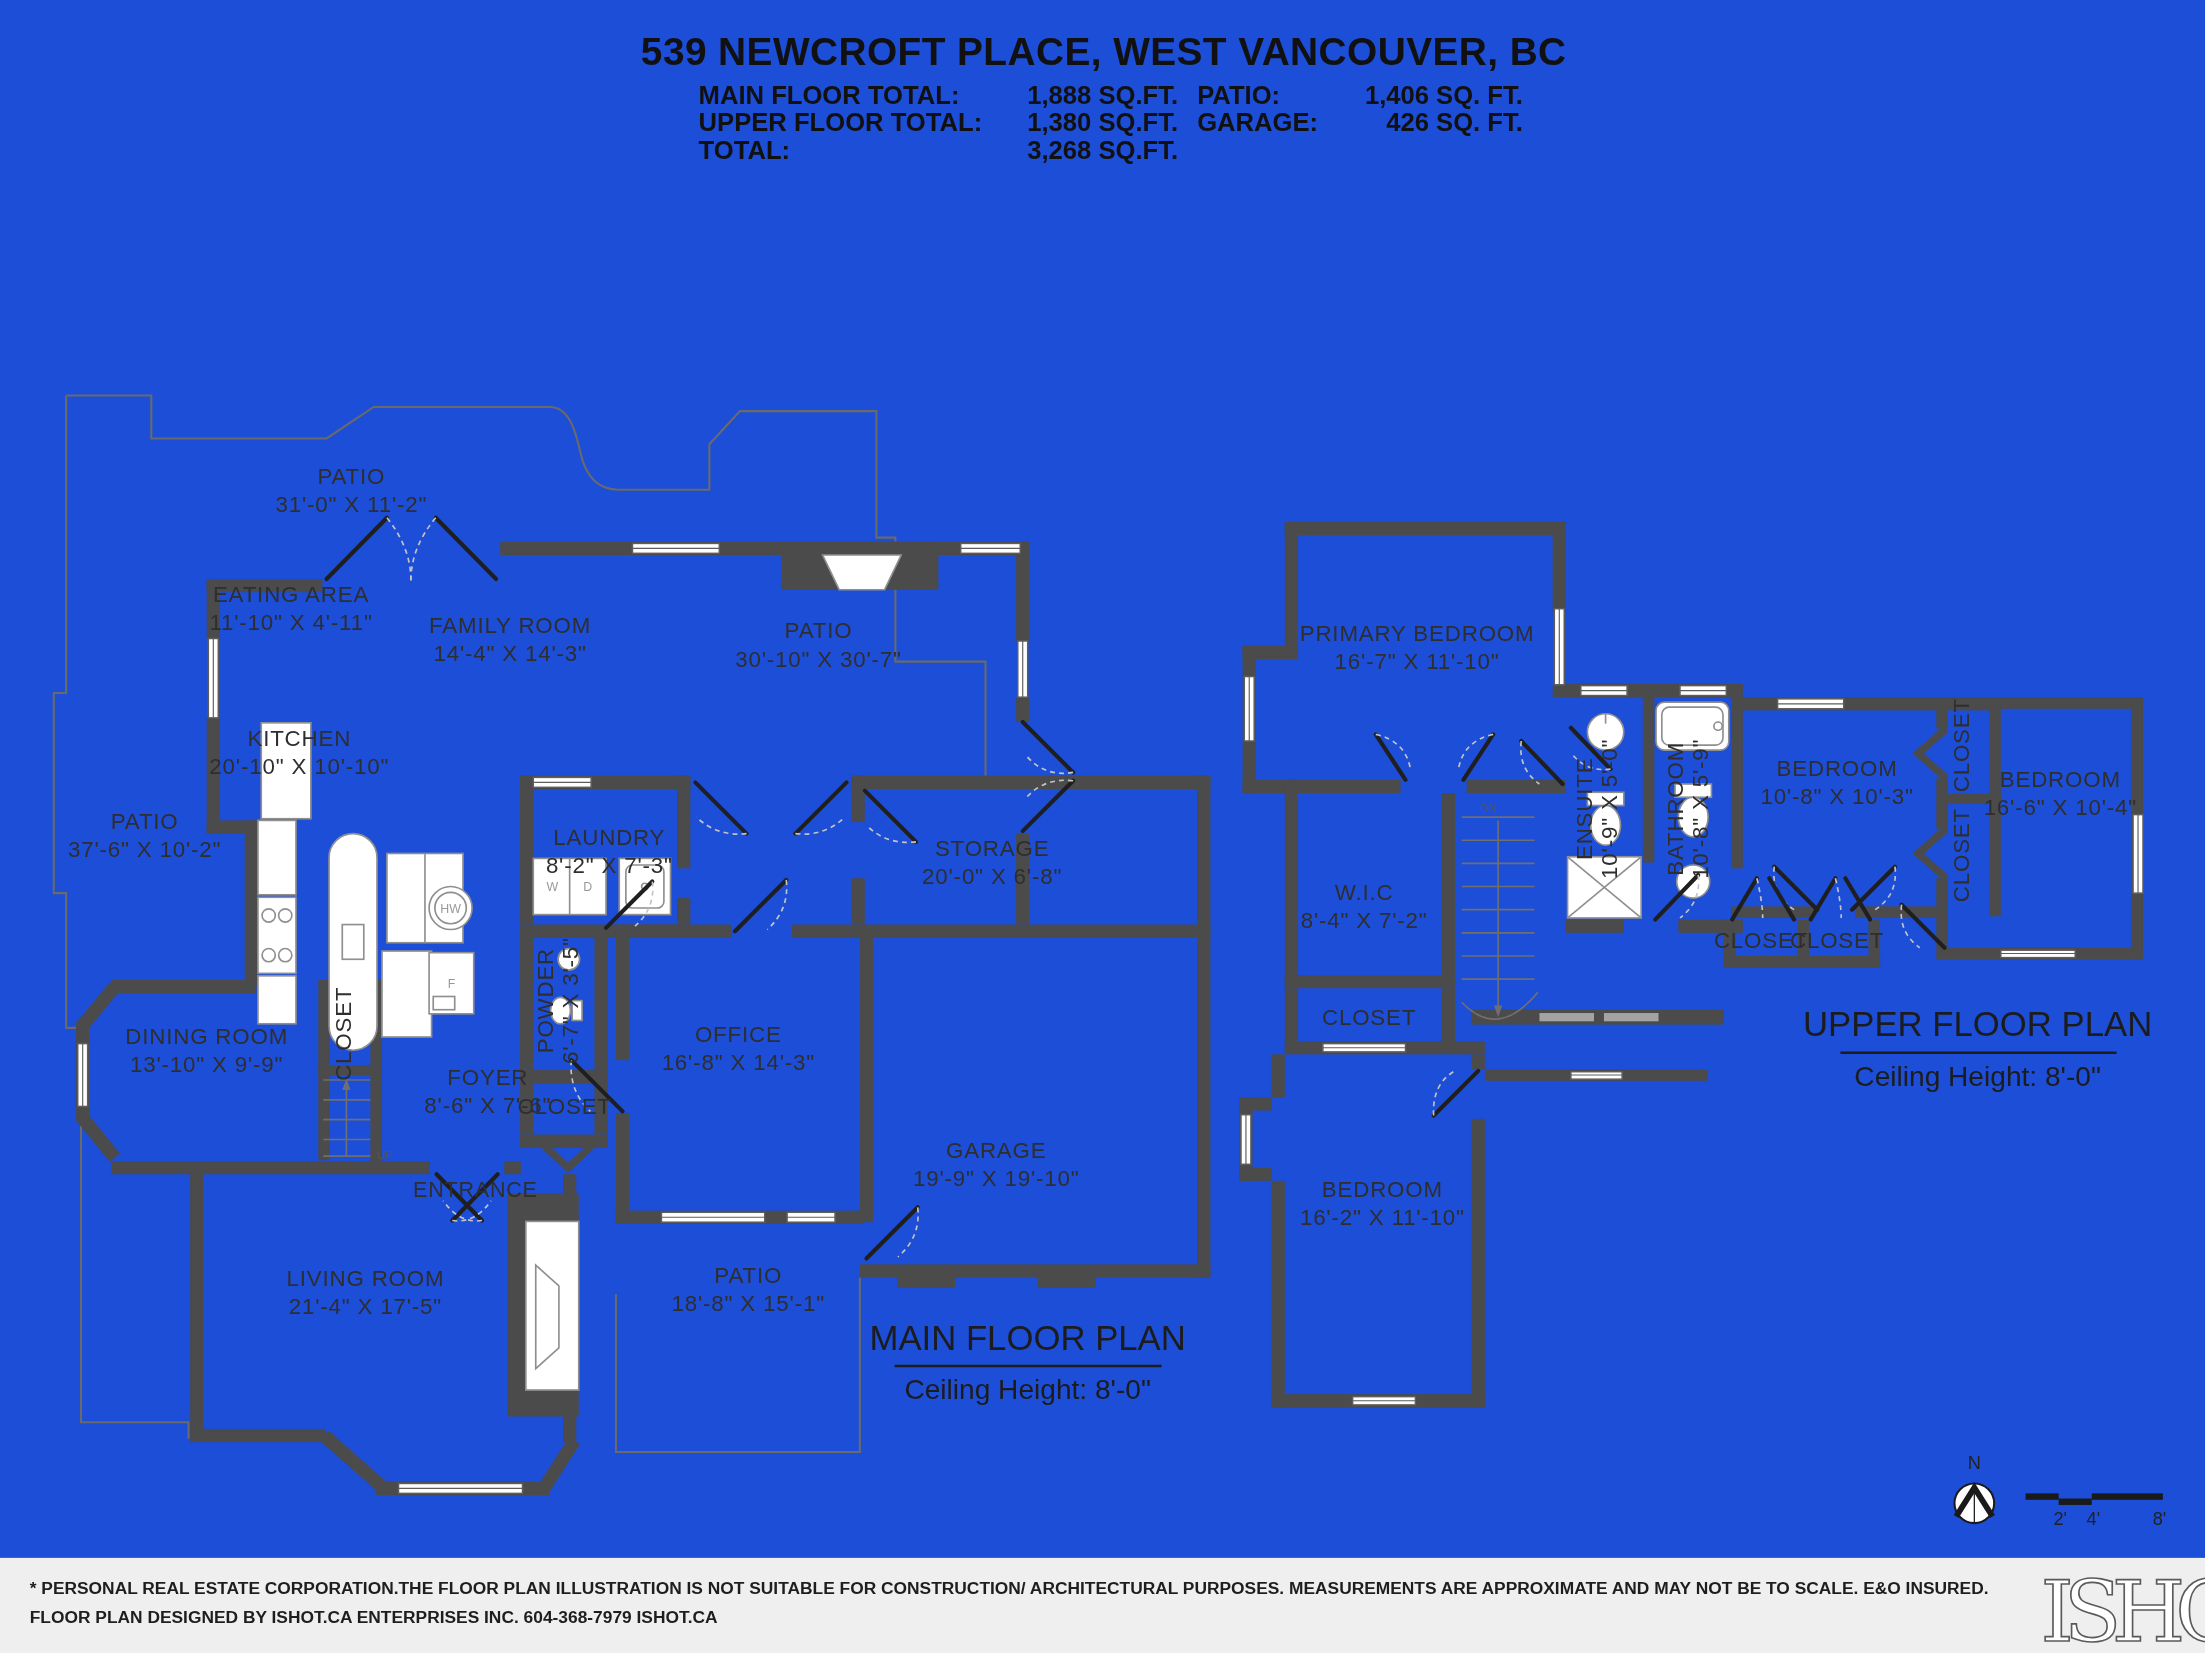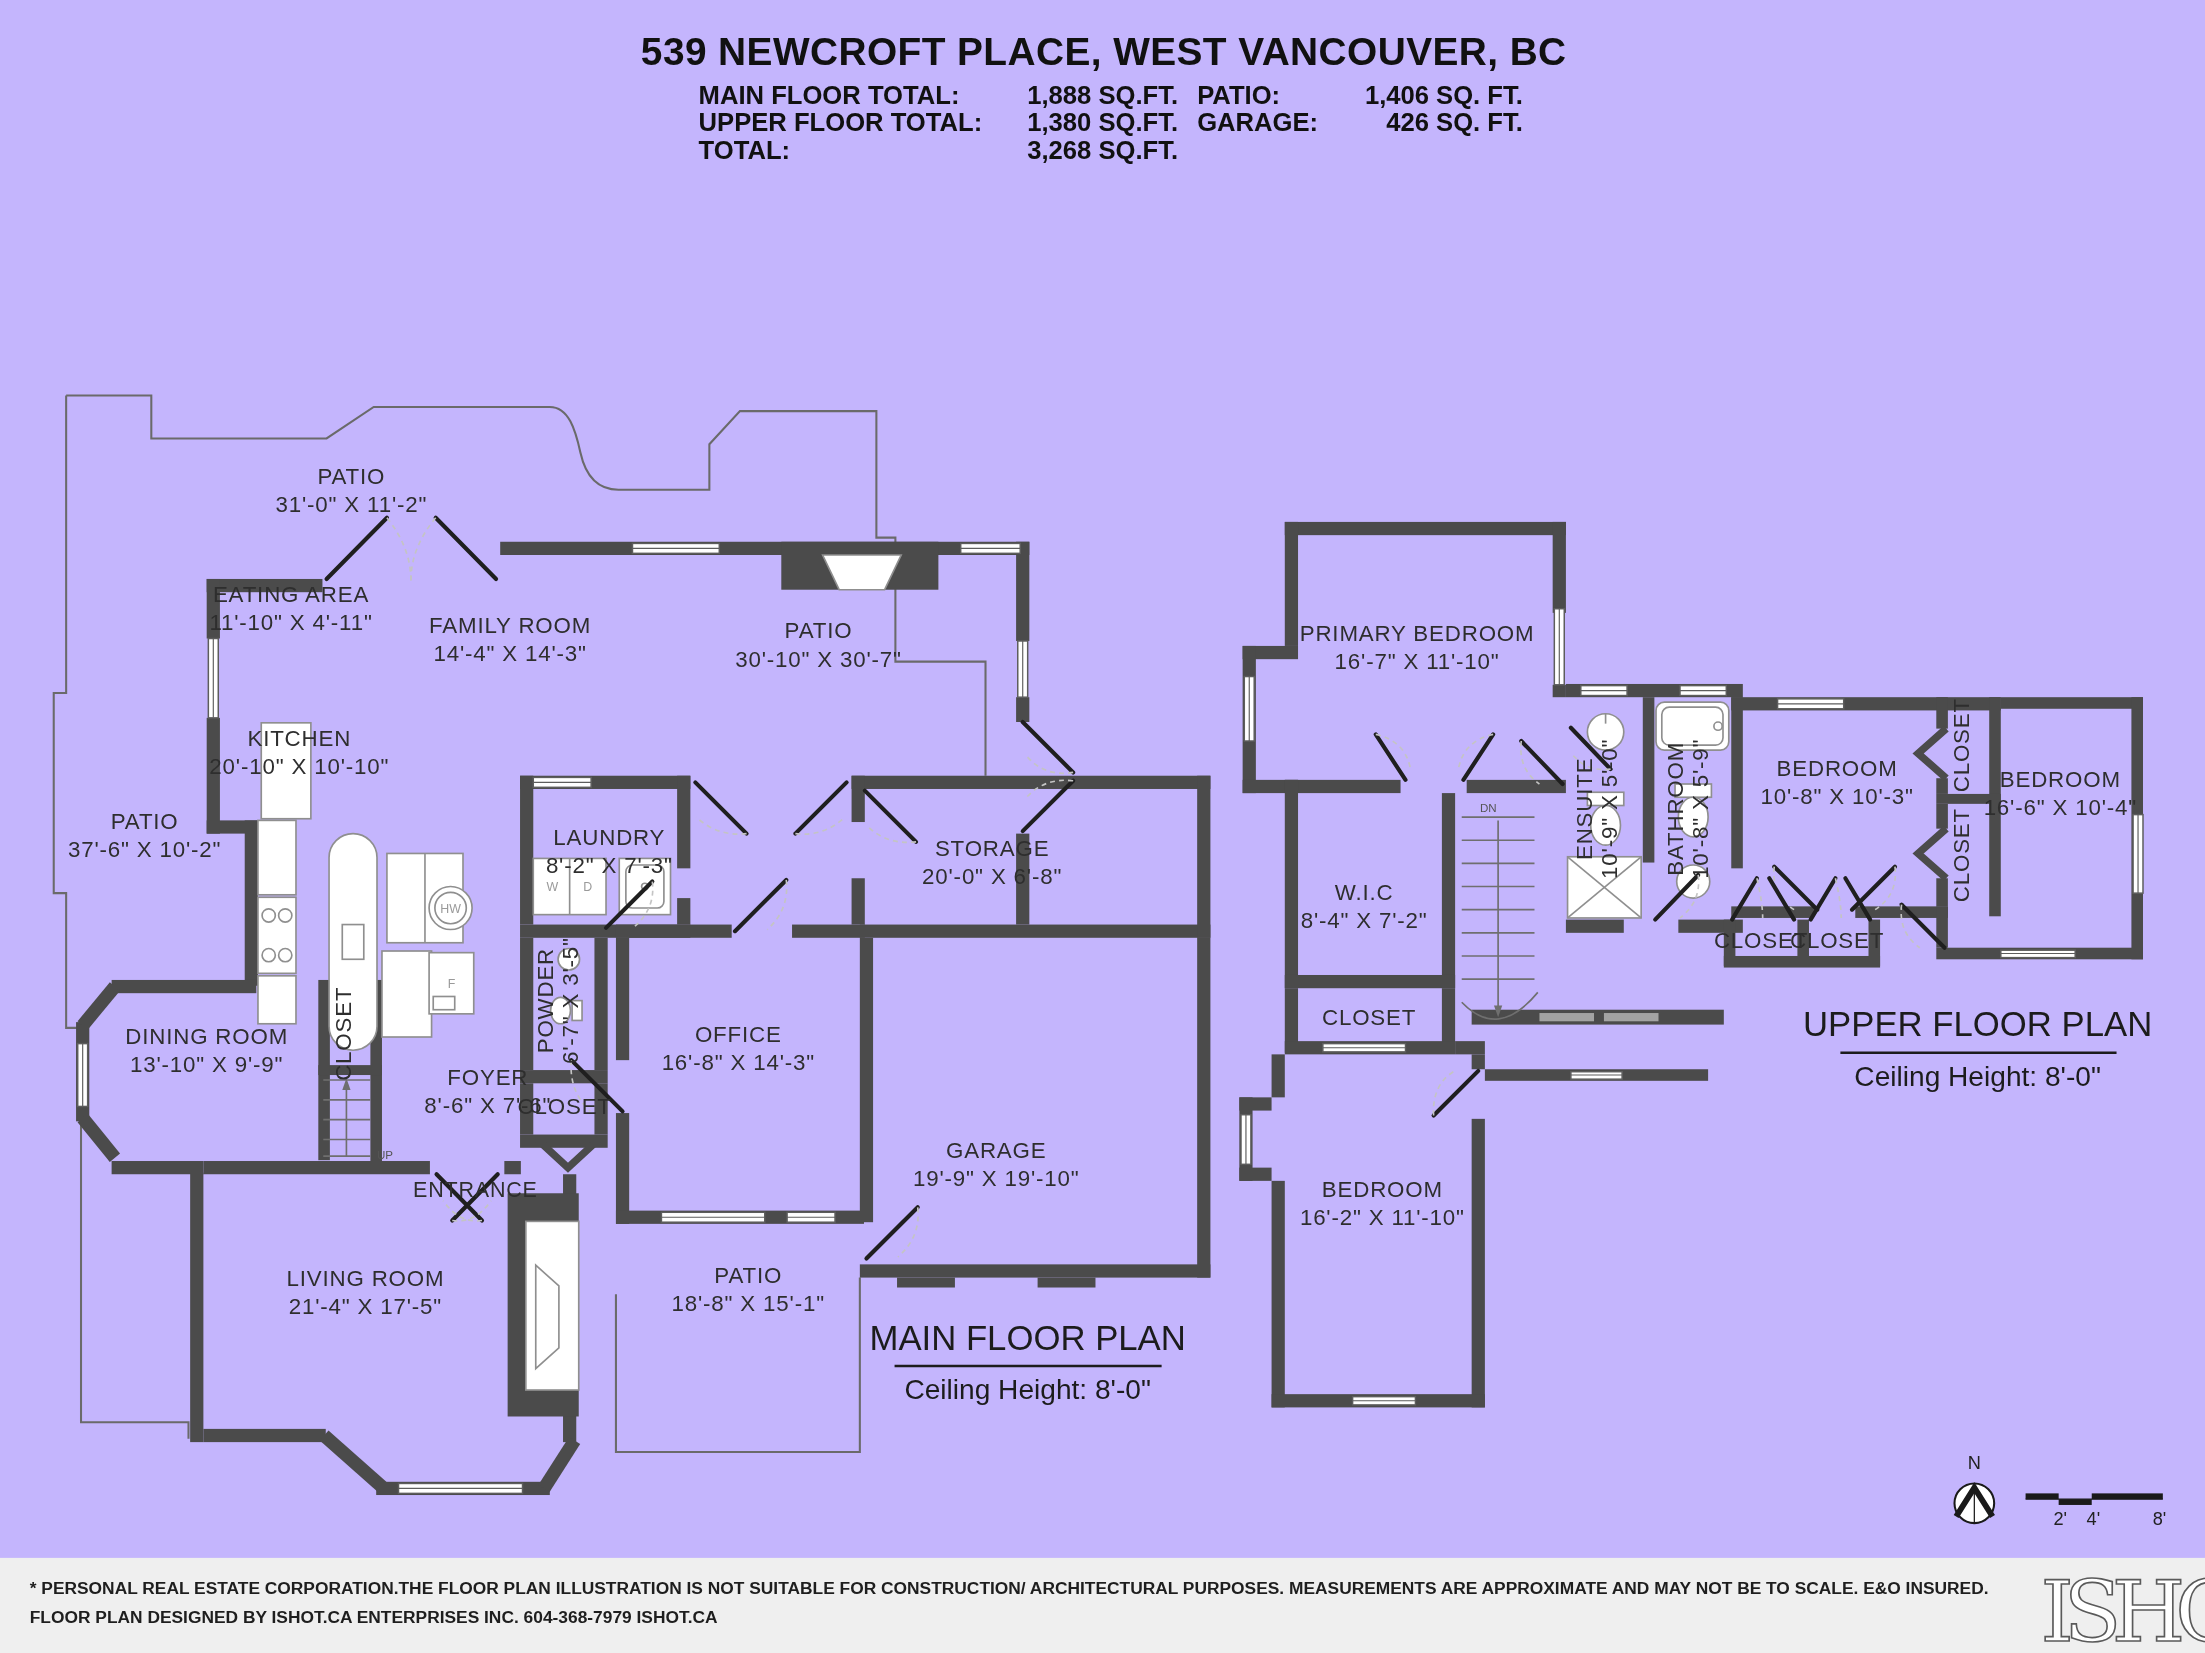--- a/index.html
+++ b/index.html
@@ -1,16 +1,16 @@
 <!DOCTYPE html>
 <html style="font-size:13.2px"><head>
 <meta charset="utf-8">
 <style>
   html,body{margin:0;padding:0;background:#fff;}
-  #page{position:relative;width:2205px;height:1654px;background:#c4b5fd;overflow:hidden;
+  #page{position:relative;width:2205px;height:1654px;background:#1d4ed8;overflow:hidden;
         font-family:"Liberation Sans", sans-serif;}
   svg{position:absolute;left:0;top:0;}
   .w   rect{fill:#4b4b4b;}
   .dw  {stroke:#4b4b4b;stroke-width:16;}
   .thin{fill:none;stroke:#6a6a6a;stroke-width:2.5;}
   .win rect{fill:#ffffff;stroke:#5d5d5d;stroke-width:1.8;}
   .win line{stroke:#5d5d5d;stroke-width:1.4;}
   .wing rect{fill:#a3a3a3;stroke:none;}
   .fix *{fill:#ffffff;stroke:#8f8f8f;stroke-width:2;}
   .leaf{stroke:#1f1f1f;stroke-width:5;stroke-linecap:round;}

